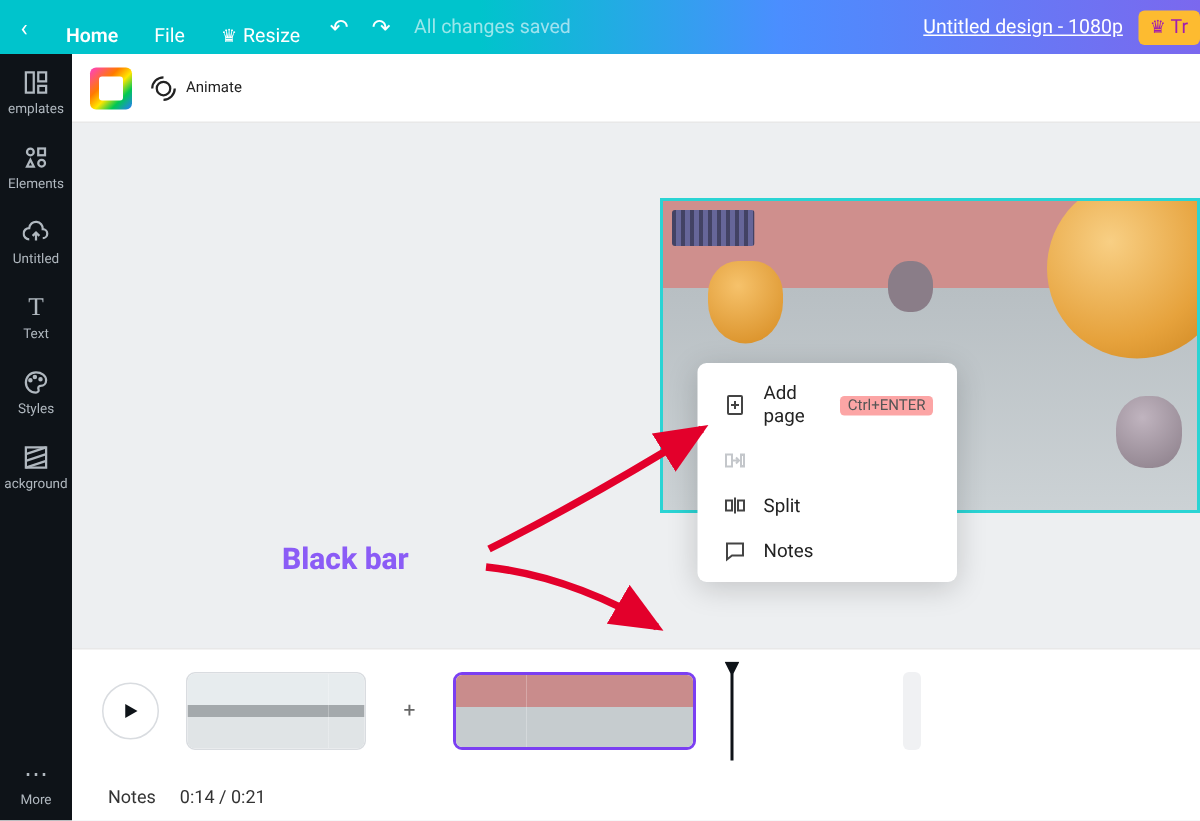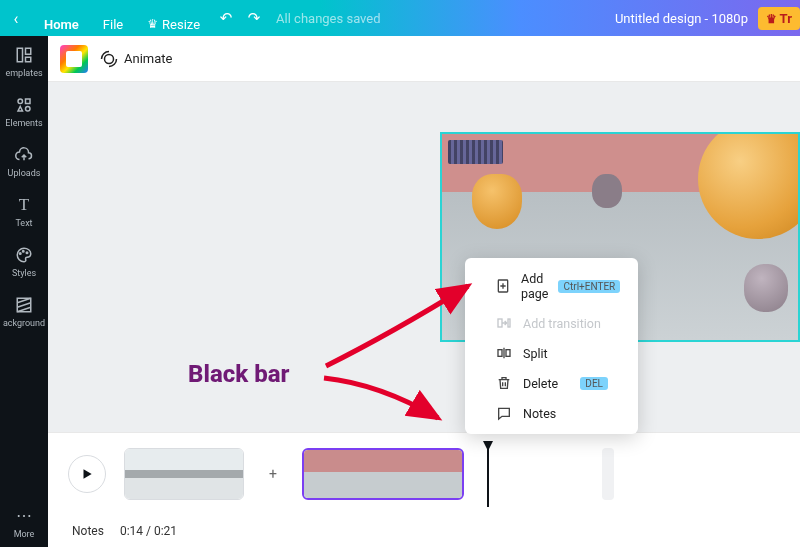--- a/index.html
+++ b/index.html
@@ -7,54 +7,54 @@
 
 
 .topbar { height:36px; background:linear-gradient(90deg,#00c4cc 0%,#00c4cc 40%,#4b8eff 65%,#7b68ee 100%); display:flex; align-items:center; color:#fff; font-size:13px; }
 .topbar .back { width:32px; text-align:center; font-size:16px; }
 .topbar .item { padding:0 12px; display:flex; align-items:center; gap:4px;margin-top:12px; }
 .topbar .home { font-weight:600; }
 .topbar .crown { font-size:12px; }
 .topbar .histbtn { width:28px; text-align:center; font-size:15px; }
 .topbar .saved { color:rgba(255,255,255,0.6); padding-left:8px; }
 .topbar .spacer { flex:1; }
-.topbar .title { padding-right:10px; }
-.topbar .try { background:#fdbb30; color:#b91c1c; padding:4px 8px; border-radius:4px; font-weight:700; }
+.topbar .title { padding-right:10px;text-decoration:underline; }
+.topbar .try { background:#fdbb30; color:#a21caf; padding:4px 8px; border-radius:4px; font-weight:400; }
 
 
 .sidebar { position:absolute; left:0; top:36px; bottom:0; width:48px; background:#0e1318; display:flex; flex-direction:column; align-items:center; color:#b0b8bf; font-size:9px; }
 .sidebar .navitem { width:60px; padding:10px 0 8px; text-align:center; display:flex; flex-direction:column; align-items:center; gap:4px; cursor:pointer; }
 .sidebar .navitem svg,.sidebar .navitem .uicon { width:18px; height:18px; }
 .sidebar .uicon { font-size:16px; line-height:18px; }
 .sidebar .spacer { flex:1; }
 
 
 .tool2 { position:absolute; left:48px; top:36px; right:0; height:46px; background:#fff; border-bottom:1px solid #e8e8e8; display:flex; align-items:center; padding:0 12px; gap:12px; }
 .colorswatch { width:28px; height:28px; border-radius:4px; background:linear-gradient(135deg,#ff3ec9,#ff7a00 35%,#ffe600 55%,#00c853 75%,#2979ff); position:relative; }
 .colorswatch::after { content:""; position:absolute; inset:6px; background:#fff; border-radius:2px; }
-.animate { display:flex; align-items:center; gap:6px; font-size:13px; color:#222; }
+.animate { display:flex; align-items:center; gap:6px; font-size:10px; color:#222; }
 
 
 .canvas-area { position:absolute; left:48px; top:82px; right:0; bottom:115px; background:#edeff1; display:flex; align-items:flex-start; justify-content:flex-end; padding:50px 0 0 0; overflow:hidden; }
 .canvas-frame { width:360px; height:210px; border:2px solid #2ad4d4; background:linear-gradient(#c98c8c 0 35%,#d0d5d8 35% 100%); position:relative; overflow:hidden; }
 .canvas-frame .wall { position:absolute; top:0; left:0; right:0; height:28%; background:#cf8f8d; }
 .canvas-frame .grate { position:absolute; top:6px; left:6px; width:55px; height:24px; background:repeating-linear-gradient(90deg,rgba(0,0,0,.35) 0 3px,transparent 3px 6px),#669; border-radius:2px; }
 .canvas-frame .floor { position:absolute; top:28%; left:0; right:0; bottom:0; background:linear-gradient(#b8bfc3,#ccd2d5); }
 .blob { position:absolute; border-radius:50%; }
 .b-orange { width:120px; height:120px; right:-20px; top:-15px; background:radial-gradient(circle at 35% 35%,#f8cf84,#e6a23c 60%,#c8801a); }
 .b-dog { width:50px; height:55px; left:30px; top:40px; background:radial-gradient(circle at 40% 30%,#f6c26b,#d68a1f); border-radius:40% 40% 50% 50%; }
 .b-cat1 { width:30px; height:34px; left:150px; top:40px; background:#8a7d88; border-radius:45%; }
 .b-cat2 { width:44px; height:48px; right:10px; top:130px; background:radial-gradient(circle at 40% 30%,#c0b4bf,#8a7d88); border-radius:45%; }
 
 
-.ctxmenu { position:absolute; left:465px; top:242px; width:173px; background:#fff; border-radius:6px; box-shadow:0 4px 20px rgba(0,0,0,.18); padding:6px 18px; font-size:12.5px; color:#222; z-index:50;margin-top:16px; }
+.ctxmenu { position:absolute; left:465px; top:242px; width:173px; background:#fff; border-radius:6px; box-shadow:0 4px 20px rgba(0,0,0,.18); padding:6px 4px; font-size:12.5px; color:#222; z-index:50; }
 .ctxmenu .row { display:flex; align-items:center; padding:7px 12px; gap:10px; cursor:pointer; }
 .ctxmenu .row .ic { width:18px; display:flex; justify-content:center; color:#444; }
 .ctxmenu .row .lbl { flex:1; }
-.ctxmenu .row .kbd { background:#7dd3fc; border-radius:3px; padding:1px 5px; font-size:10px; color:#555; }
+.ctxmenu .row .kbd { background:#fca5a5; border-radius:3px; padding:1px 5px; font-size:10px; color:#555; }
 .ctxmenu .row.disabled { color:#c4c7cb; cursor:default; }
 .ctxmenu .row.disabled .ic { color:#c4c7cb; }
 
 
 .timeline { position:absolute; left:48px; right:0; bottom:32px; height:83px; background:#fff; border-top:1px solid #e8e8e8; display:flex; align-items:center; padding:0 20px; gap:18px; }
 .playbtn { width:38px; height:38px; border-radius:50%; border:1px solid #d9dce0; display:flex; align-items:center; justify-content:center; }
 .clip { height:52px; border-radius:6px; border:1px solid #d9dce0; overflow:hidden; display:flex; }
 .clip.sel { border:2px solid #7b3ff2; }
 .clip .thumb { width:48px; height:100%; background:#b9bdc1; }
 .clip .thumb.t1 { background:linear-gradient(#e7ecee 0 42%,#a4a9ac 42% 58%,#e0e4e6 58% 100%); }
@@ -62,21 +62,21 @@
 .addclip { width:22px; height:22px; border-radius:50%; color:#666; font-size:14px; display:flex; align-items:center; justify-content:center; }
 .playhead { position:absolute; left:440px; top:8px; bottom:8px; width:0; }
 .playhead::before { content:""; position:absolute; left:-5px; top:0; width:10px; height:10px; background:#0e1318; clip-path:polygon(0 0,100% 0,50% 100%); }
 .playhead::after { content:""; position:absolute; left:-1px; top:8px; bottom:0; width:2px; background:#0e1318; }
 .endgrip { width:12px; height:52px; background:#f0f1f3; border-radius:4px; }
 
 
 .status { position:absolute; left:48px; right:0; bottom:0; height:32px; display:flex; align-items:center; padding:0 24px; gap:16px; font-size:12px; color:#333; }
 
 
-.anno-label { position:absolute; left:188px; top:360px; color:#701a75; font-weight:800; font-size:24px; z-index:60; }
+.anno-label { position:absolute; left:188px; top:360px; color:#8b5cf6; font-weight:800; font-size:20px; z-index:60; }
 .arrow { position:absolute; z-index:55; pointer-events:none; }
 </style>
 </head>
 <body>
 
 <div class="topbar">
   <div class="back">‹</div>
   <div class="item home">
       <span>Home</span>
     </div>
@@ -111,21 +111,21 @@
         <path d="M7 14l3 6H4z"></path>
         <circle cx="17" cy="17" r="3"></circle>
       </svg>
     <span>Elements</span>
   </div>
   <div class="navitem">
     <svg viewBox="0 0 24 24" fill="none" stroke="currentColor" stroke-width="2">
         <path d="M6 18a5 5 0 0 1 0-10 6 6 0 0 1 12 1 4 4 0 0 1 0 8"></path>
         <path d="M12 12v7M9 15l3-3 3 3"></path>
       </svg>
-    <span>Uploads</span>
+    <span>Untitled</span>
   </div>
   <div class="navitem">
     <span class="uicon" style="font-family:serif;font-size:17px;">T</span>
     <span>Text</span>
   </div>
   <div class="navitem">
     <svg viewBox="0 0 24 24" fill="none" stroke="currentColor" stroke-width="2">
         <path d="M12 3c5 0 9 3 9 7 0 3-2 5-5 5-1 0-2 1-2 2s1 2 0 3c-1 1-2 1-2 1-5 0-9-4-9-9s4-9 9-9z"></path>
         <circle cx="7" cy="10" r="1"></circle>
         <circle cx="11" cy="7" r="1"></circle>
@@ -182,40 +182,30 @@
     <span class="kbd">Ctrl+ENTER</span>
   </div>
   <div class="row disabled">
     <span class="ic">
         <svg width="16" height="16" viewBox="0 0 24 24" fill="none" stroke="currentColor" stroke-width="2">
           <rect x="3" y="6" width="6" height="12"></rect>
           <path d="M9 12h6M13 9l3 3-3 3"></path>
           <rect x="18" y="6" width="3" height="12"></rect>
         </svg>
       </span>
-    <span class="lbl">Add transition</span>
   </div>
   <div class="row">
     <span class="ic">
         <svg width="16" height="16" viewBox="0 0 24 24" fill="none" stroke="currentColor" stroke-width="2">
           <rect x="3" y="7" width="6" height="10"></rect>
           <rect x="15" y="7" width="6" height="10"></rect>
           <path d="M12 4v16"></path>
         </svg>
       </span>
     <span class="lbl">Split</span>
-  </div>
-  <div class="row">
-    <span class="ic">
-        <svg width="16" height="16" viewBox="0 0 24 24" fill="none" stroke="currentColor" stroke-width="2">
-          <path d="M4 7h16M9 7V4h6v3M6 7l1 13h10l1-13M10 11v6M14 11v6"></path>
-        </svg>
-      </span>
-    <span class="lbl">Delete</span>
-    <span class="kbd">DEL</span>
   </div>
   <div class="row">
     <span class="ic">
         <svg width="16" height="16" viewBox="0 0 24 24" fill="none" stroke="currentColor" stroke-width="2">
           <path d="M4 5h16v12H9l-5 4V5z"></path>
         </svg>
       </span>
     <span class="lbl">Notes</span>
   </div>
 </div>

